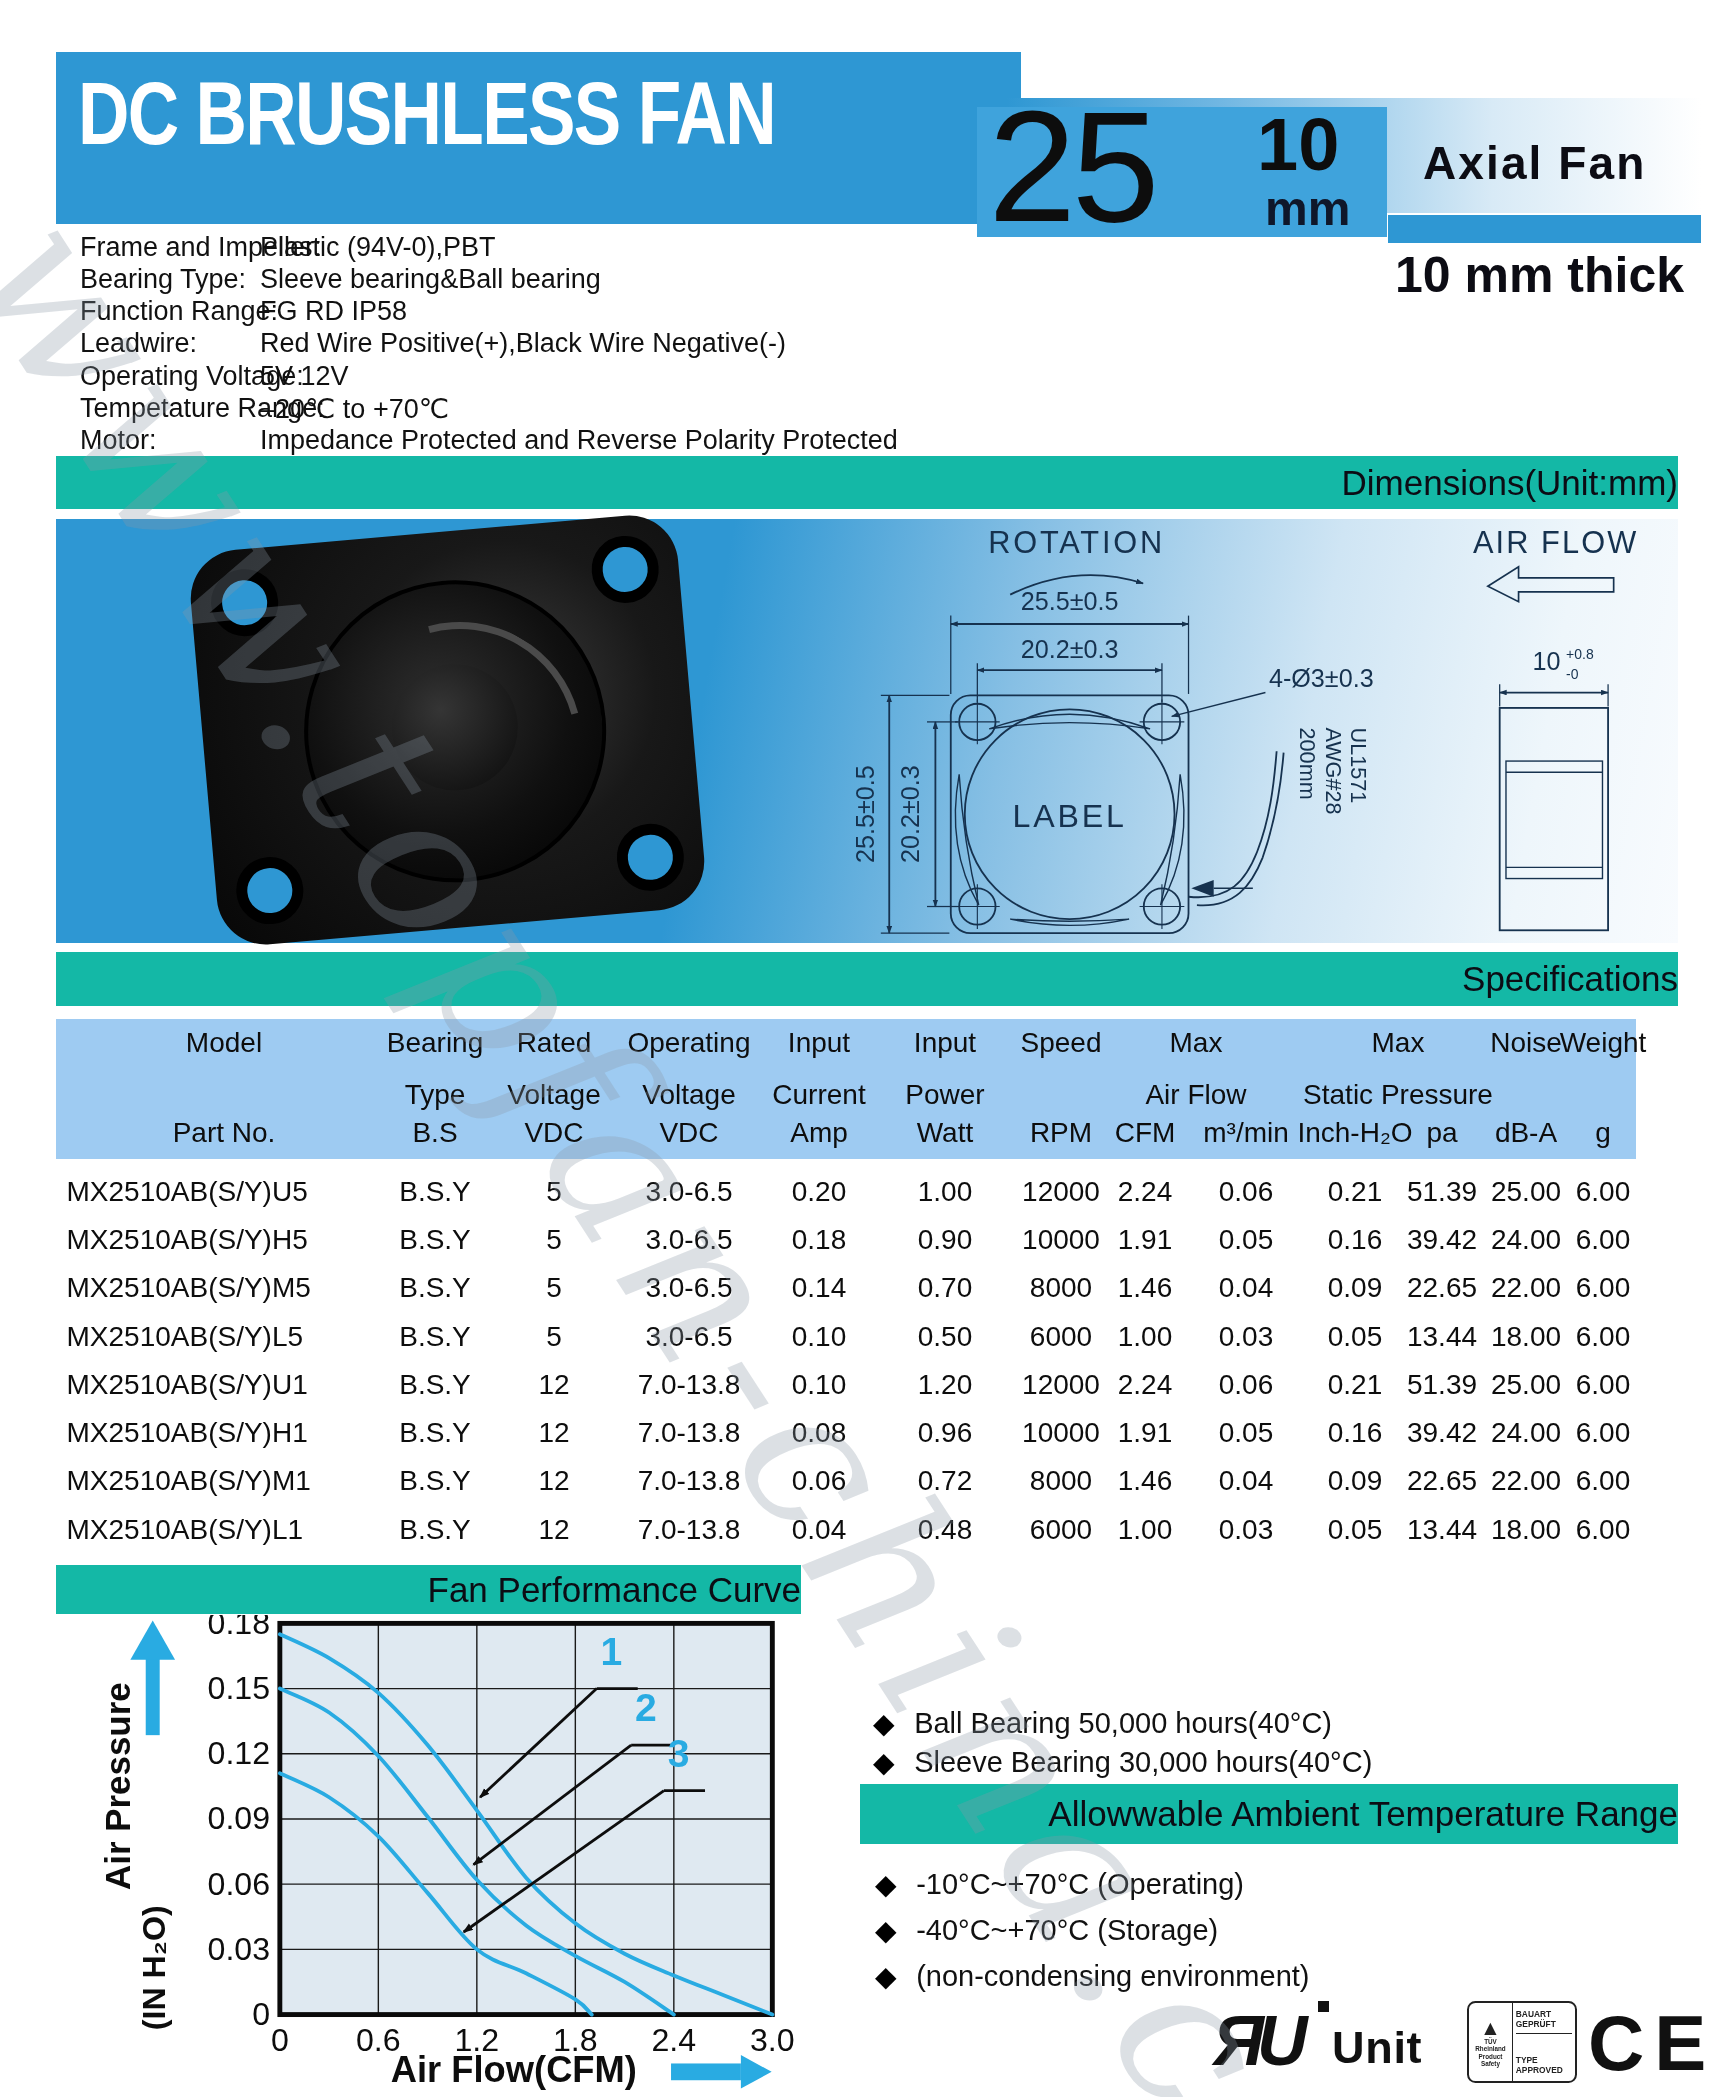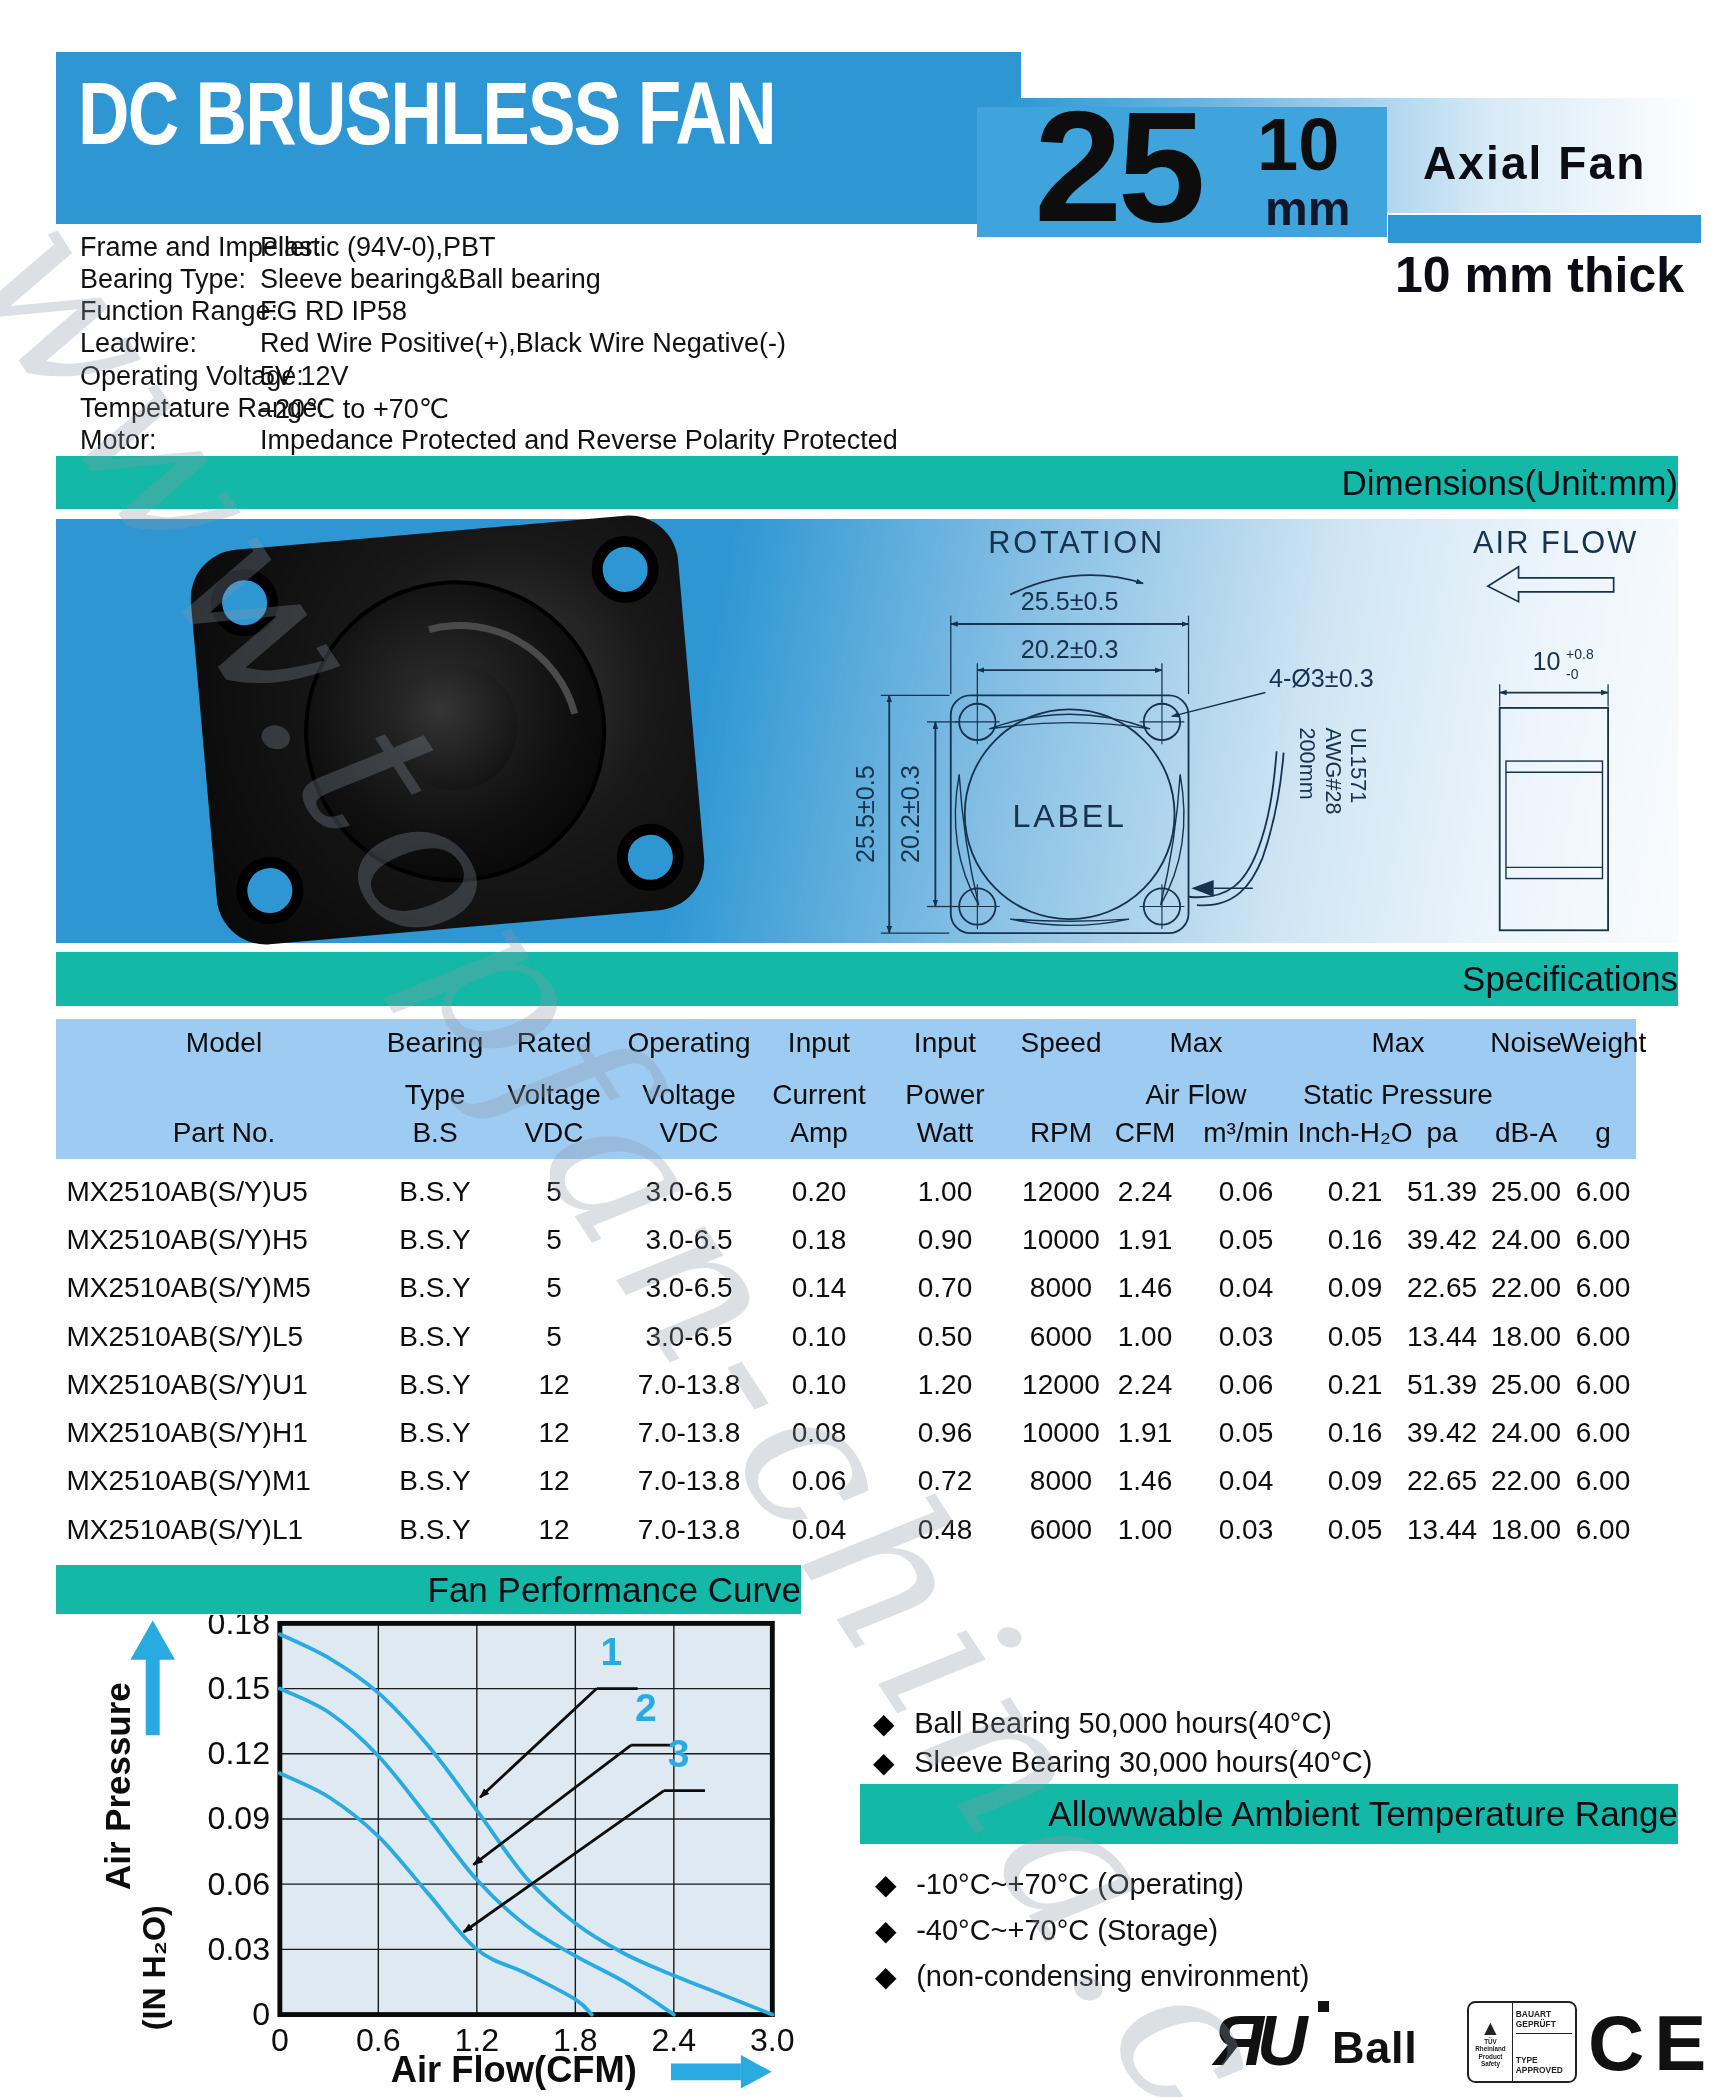--- a/index.html
+++ b/index.html
@@ -13,21 +13,21 @@
   .header-bar{left:56px; top:52px; width:965px; height:172px; background:#2E97D3;}
   .main-title{
     left:78px; top:62px; color:#ffffff; font-size:89px; font-weight:bold;
     letter-spacing:-2.1px; transform:scaleX(0.80); transform-origin:left top; white-space:nowrap;
   }
   .gen-spec-title{left:77px; top:176px; font-size:39px; color:#0c0c14; white-space:nowrap;}
   .axial-band{left:1007px; top:98px; width:694px; height:115px;
     background:linear-gradient(to right,#2E97D3 0%,#6FB6E2 30%,#D8EAF6 70%,#ffffff 100%);}
   .axial-fan{left:1423px; top:136px; font-size:46px; font-weight:bold; color:#0c0c14; letter-spacing:2.1px; white-space:nowrap;}
   .size-box{left:977px; top:107px; width:410px; height:130px; background:#3FA3DC;}
-  .size-25{left:11.2px; top:-19.6px; font-size:158px; font-weight:bold; color:#0d0d0d; letter-spacing:-4.2px; line-height:1;margin-left:46px;}
+  .size-25{left:11.2px; top:-19.6px; font-size:158px; font-weight:normal; color:#0d0d0d; letter-spacing:-4.2px; line-height:1;}
   .size-10{left:280px; top:1.4px; font-size:74px; font-weight:bold; color:#0d0d0d; line-height:1;}
   .size-mm{left:288px; top:78px; font-size:48px; font-weight:bold; color:#0f172a; line-height:1;}
   .thick-bar{left:1388px; top:215px; width:313px; height:28px; background:#2E97D3;}
   .thick-text{left:1395px; top:246px; font-size:50px; font-weight:bold; color:#0c0c14; white-space:nowrap;}
   
   .gspec-wrap{left:66px; top:232px; width:909px; height:224px;}
   .gspec-row{position:absolute; left:0; height:32px; white-space:nowrap;}
   .gspec-label{position:absolute; left:14px; font-size:27px; color:#111;}
   .gspec-value{position:absolute; left:194px; font-size:27px; color:#111;}
   
@@ -457,21 +457,21 @@
   <div id="temp-items">
       <div class="abs bullet-row" style="left: 875px; top: 1868px;"><span class="dia">◆</span><span class="btxt">-10°C~+70°C (Operating)</span></div>
       <div class="abs bullet-row" style="left: 875px; top: 1914px;"><span class="dia">◆</span><span class="btxt">-40°C~+70°C (Storage)</span></div>
       <div class="abs bullet-row" style="left: 875px; top: 1960px;"><span class="dia">◆</span><span class="btxt">(non-condensing environment)</span></div>
     </div>
 
   <div class="abs ul-logo">
     <span>ЯU</span>
     <span class="ul-reg"></span>
   </div>
-  <div class="abs rohs">Ball</div>
+  <div class="abs rohs">Unit</div>
   <div class="abs tuv-badge">
     <div class="tuv-left">
       <span class="tuv-tri">▲</span>
       <span class="tuv-small">TÜV Rheinland Product Safety</span>
     </div>
     <div class="tuv-right">
       <span class="tuv-r1">BAUART GEPRÜFT</span>
       <span class="tuv-r2">TYPE APPROVED</span>
     </div>
   </div>

